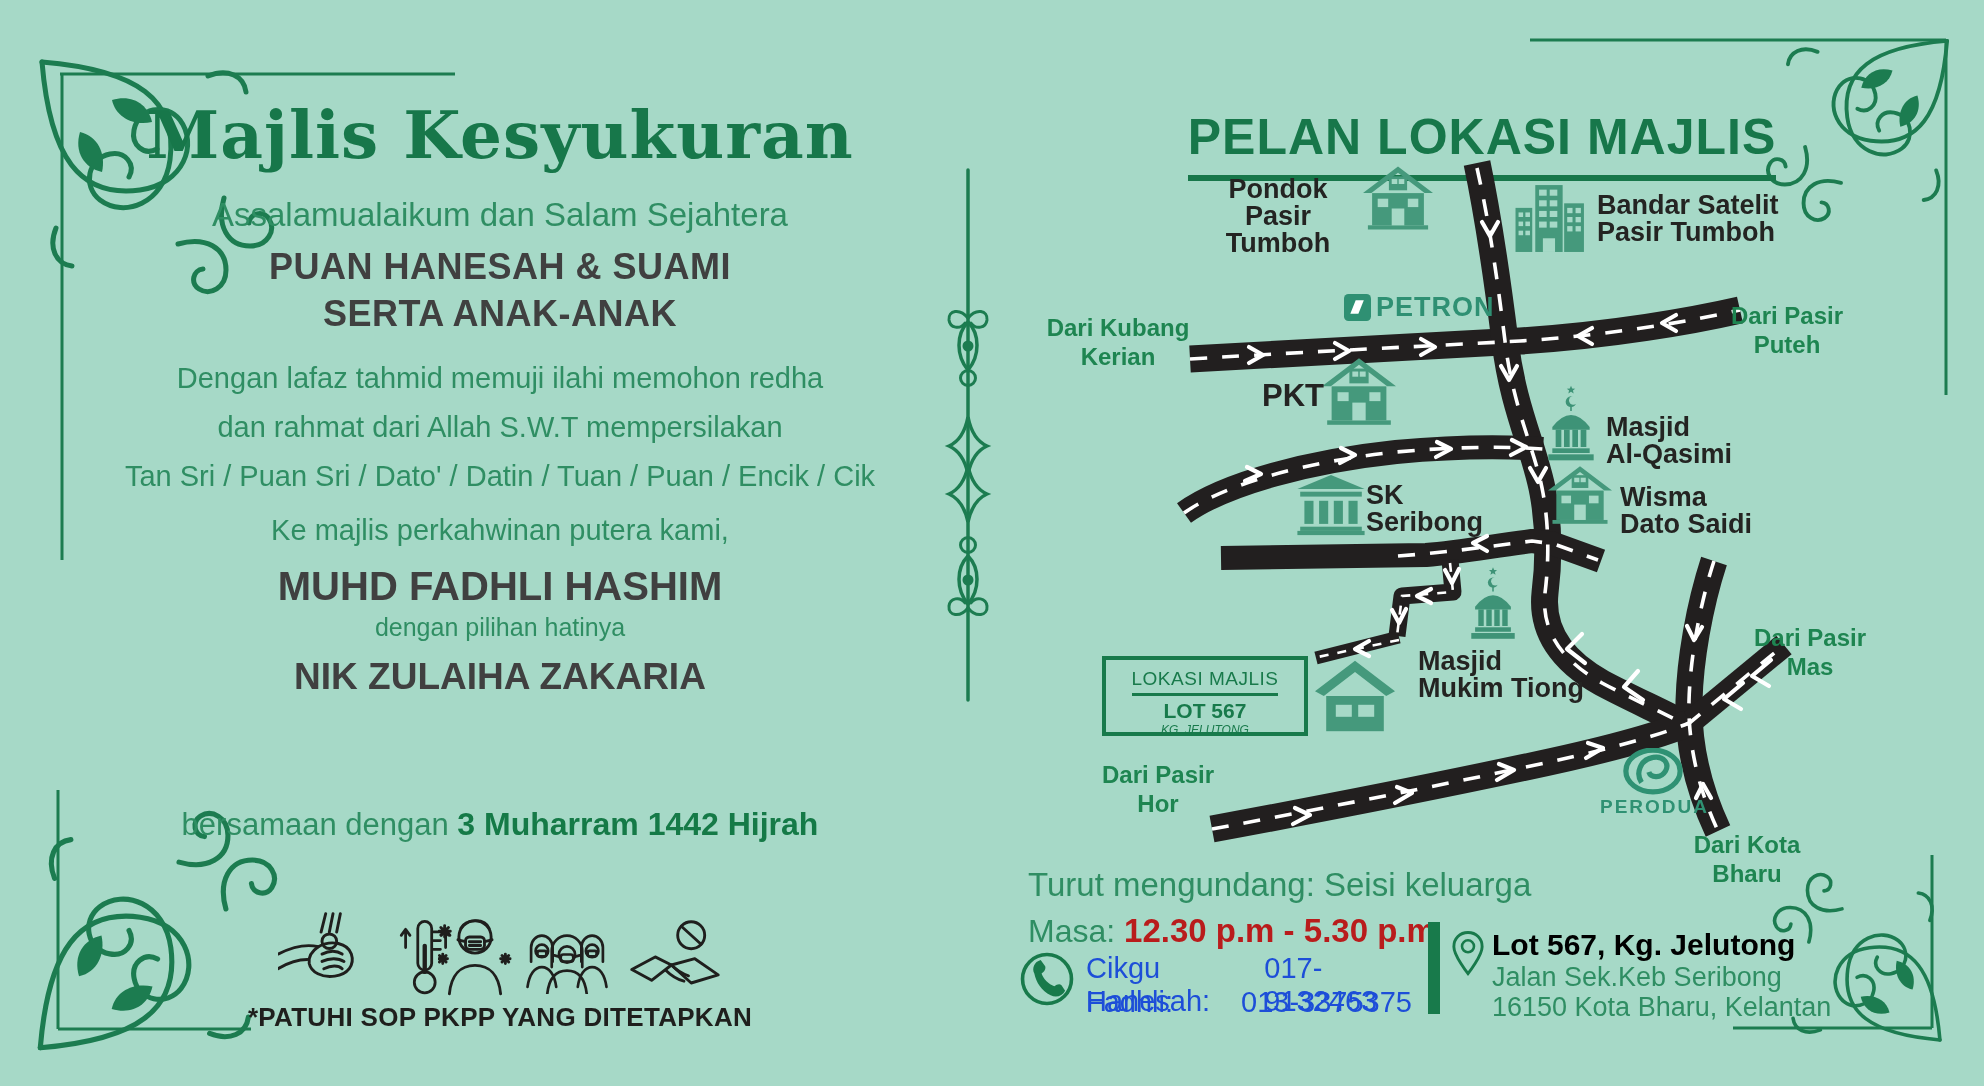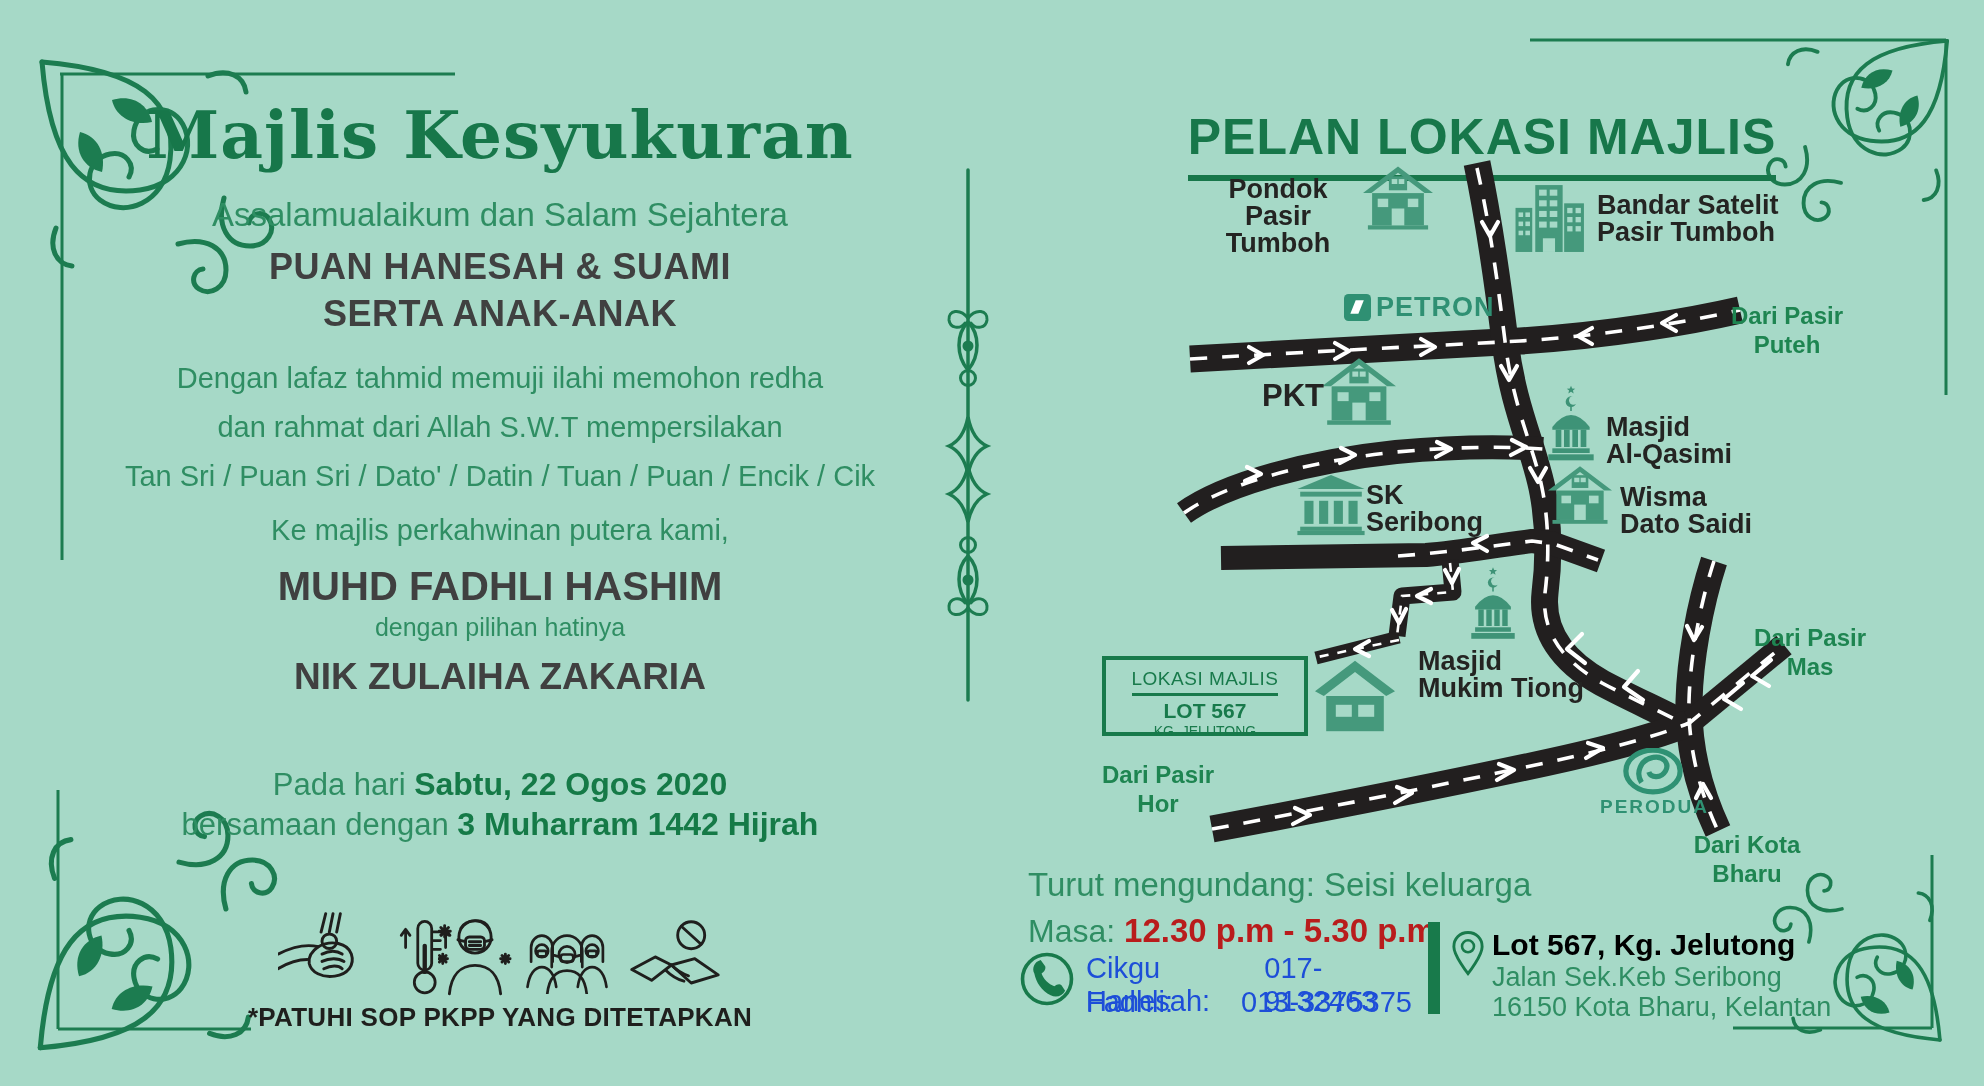--- a/index.html
+++ b/index.html
@@ -23,21 +23,21 @@
   .dateline b{color:#157a47;font-size:32px;}
   .sop-note{font-size:26px;font-weight:700;color:#1f1f1d;letter-spacing:.3px;}
   
   .map-title{font-size:50px;font-weight:700;color:#17774a;letter-spacing:1px;border-bottom:6px solid #17774a;padding-bottom:9px;}
   .poi-label{color:#242422;font-weight:700;font-size:27px;line-height:1.0;}
   .dir-label{color:#1e8551;font-weight:700;font-size:24px;line-height:1.2;text-align:center;}
   .venue-box{position:absolute;left:1102px;top:656px;width:206px;height:80px;border:4px solid #187a4b;display:flex;align-items:center;gap:8px;padding:0 6px;box-sizing:border-box;flex-direction:column;}
   .venue-texts{flex:1;text-align:center;color:#187a4b;}
   .venue-title{font-size:19px;letter-spacing:.5px;border-bottom:3px solid #187a4b;padding-bottom:3px;margin-bottom:3px;}
   .venue-lot{font-size:21px;font-weight:700;}
-  .venue-village{font-size:14px;}
+  .venue-village{font-size:12px;font-style:italic;}
   .brand-petron{display:flex;align-items:center;gap:5px;color:#2f9073;font-weight:700;font-size:27px;letter-spacing:1px;}
   .brand-perodua{color:#2f9173;font-weight:700;font-size:19px;letter-spacing:2px;text-align:center;}
   
   .foot-note{font-size:33px;color:#2f8e63;}
   .foot-masa{font-size:32px;color:#2f8e63;}
   .foot-masa b{color:#b91c1c;font-size:33px;}
   .contact-row{display:flex;justify-content:space-between;width:326px;font-size:29px;color:#1d4ed8;}
   .addr1{font-size:30px;font-weight:700;color:#000000;}
   .addr2{font-size:27px;color:#2f8e63;}
   svg{display:block;}
@@ -188,21 +188,20 @@
     <div class="lc body-green greeting" style="top:196px">Assalamualaikum dan Salam Sejahtera</div>
     <div class="lc dark-green hostline" style="top:246px">PUAN HANESAH &amp; SUAMI</div>
     <div class="lc dark-green hostline" style="top:293px">SERTA ANAK-ANAK</div>
     <div class="lc body-green intro" style="top:362px">Dengan lafaz tahmid memuji ilahi memohon redha</div>
     <div class="lc body-green intro" style="top:411px">dan rahmat dari Allah S.W.T mempersilakan</div>
     <div class="lc body-green intro" style="top:460px">Tan Sri / Puan Sri / Dato' / Datin / Tuan / Puan / Encik / Cik</div>
     <div class="lc body-green intro" style="top:514px">Ke majlis perkahwinan putera kami,</div>
     <div class="lc dark-green groom" style="top:564px">MUHD FADHLI HASHIM</div>
     <div class="lc body-green conj" style="top:613px">dengan pilihan hatinya</div>
     <div class="lc dark-green bride" style="top:656px">NIK ZULAIHA ZAKARIA</div>
-    <div class="lc body-green dateline" style="top:766px"><span>Pada hari </span><b>Sabtu, 22 Ogos 2020</b></div>
     <div class="lc body-green dateline" style="top:806px"><span>bersamaan dengan </span><b>3 Muharram 1442 Hijrah</b></div>
     <div class="lc sop-note" style="top:1002px">*PATUHI SOP PKPP YANG DITETAPKAN</div>
   </div>
 
   <svg class="abs" style="left:278px;top:912px" width="88" height="86" viewBox="0 0 96 90">
     <g stroke="#1f1f1d" stroke-width="3.2" fill="none" stroke-linecap="round" stroke-linejoin="round">
       <path d="M52,0 L47,20 M60,0 L56,20 M68,0 L64,20"></path>
       <path d="M0,44 C16,36 32,33 44,36 M0,60 C12,53 22,50 32,50"></path>
       <path d="M44,36 C58,28 76,32 80,44 C84,56 76,66 62,68 C48,70 36,64 34,54 C33,46 38,40 44,36 Z"></path>
       <path d="M48,44 C56,40 64,40 70,44 M48,52 C56,48 66,48 72,52 M50,60 C58,56 66,56 70,60"></path>
@@ -349,20 +348,22 @@
   <div class="abs poi-label" style="left:1262px;top:380px;font-size:31px">PKT</div>
   <div class="abs poi-label pre" style="left:1606px;top:414px">Masjid
 Al-Qasimi</div>
   <div class="abs poi-label pre" style="left:1366px;top:482px">SK
 Seribong</div>
   <div class="abs poi-label pre" style="left:1620px;top:484px">Wisma
 Dato Saidi</div>
   <div class="abs poi-label pre" style="left:1418px;top:648px">Masjid
 Mukim Tiong</div>
 
+  <div class="abs dir-label pre" style="left:1043px;top:314px;width:150px">Dari Kubang
+Kerian</div>
   <div class="abs dir-label pre" style="left:1712px;top:302px;width:150px">Dari Pasir
 Puteh</div>
   <div class="abs dir-label pre" style="left:1735px;top:624px;width:150px">Dari Pasir
 Mas</div>
   <div class="abs dir-label pre" style="left:1672px;top:831px;width:150px">Dari Kota
 Bharu</div>
   <div class="abs dir-label pre" style="left:1083px;top:761px;width:150px">Dari Pasir
 Hor</div>
 
   <div class="abs brand-petron" style="left:1344px;top:292px">

